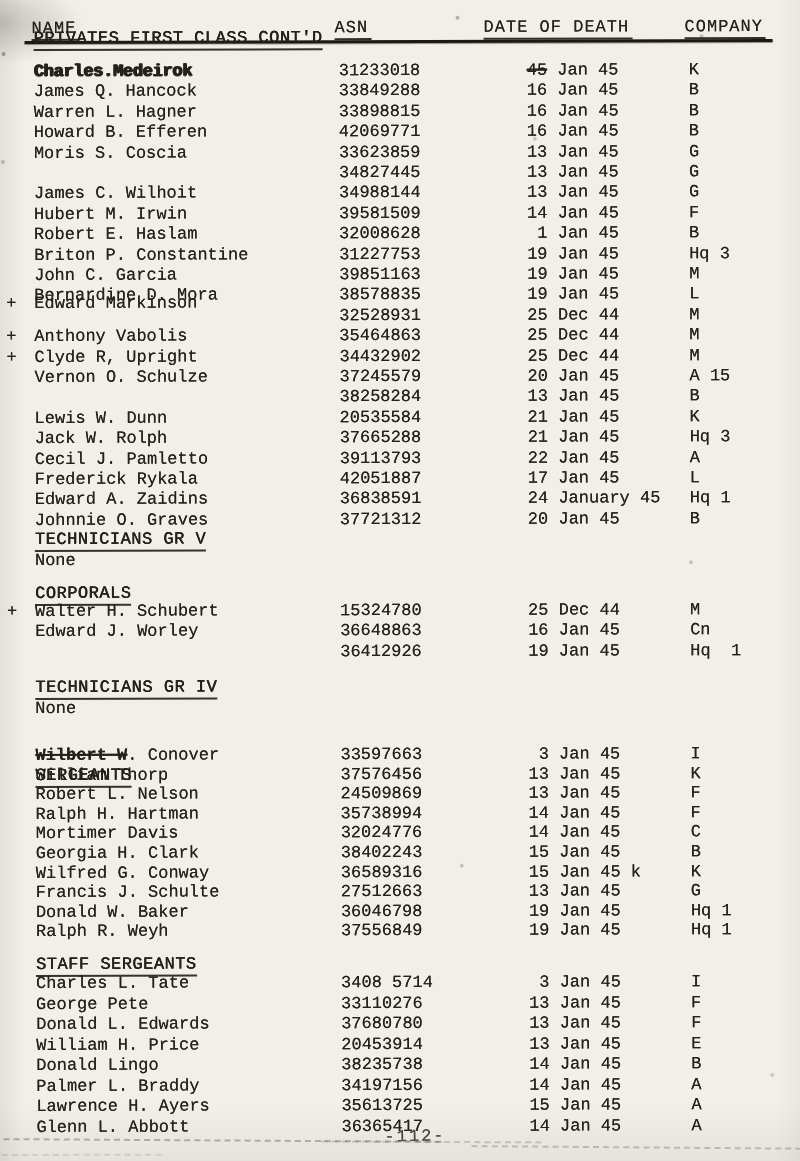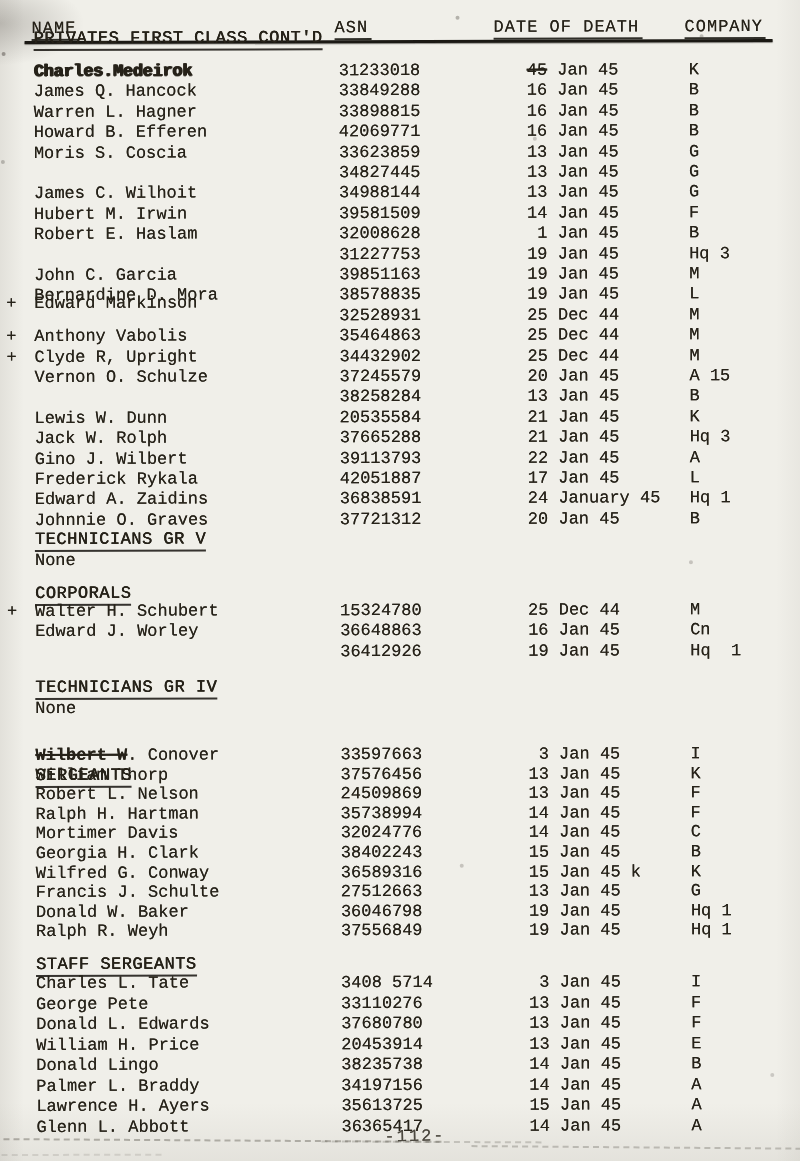--- a/index.html
+++ b/index.html
@@ -14,21 +14,21 @@
     font-family:"Liberation Mono","DejaVu Sans Mono",monospace;
     font-size:17px; color:var(--ink,#262219);
   }
   .content { position:absolute; inset:0; transform:rotate(-0.15deg); transform-origin:400px 580px; }
   .content * { text-shadow:0 0 0.6px rgba(38,34,25,0.85); }
 
   .col-head {
     position:absolute; top:18px; white-space:pre; letter-spacing:1px;
     border-bottom:2px solid rgba(27,25,20,0.9); padding:0 3px 1px 0;
   }
-  .h-name{left:33px;} .h-asn{left:336px;} .h-date{left:495px;font-family:Liberation Mono, monospace;} .h-comp{left:686px;}
+  .h-name{left:33px;} .h-asn{left:336px;} .h-date{left:485px;font-family:Liberation Mono, monospace;} .h-comp{left:686px;}
 
   .header-rule {
     position:absolute; left:26px; top:40px; width:748px; height:3px;
     background:#1b1914; box-shadow:0 1px 1px rgba(27,25,20,0.45);
   }
 
   .section-title {
     position:absolute; left:35px; white-space:pre; letter-spacing:0.5px;
     border-bottom:2px solid rgba(27,25,20,0.88); padding-bottom:1px;
     text-shadow:0.4px 0 0 currentColor, 0 0 0.6px rgba(38,34,25,0.85);
@@ -131,20 +131,21 @@
           <span class="c-date">14 Jan 45</span>
           <span class="c-comp">F</span>
         </div>
         <div class="row" style="top: 224.2px;">
           <span class="c-name">Robert E. Haslam</span>
           <span class="c-asn">32008628</span>
           <span class="c-date"> 1 Jan 45</span>
           <span class="c-comp">B</span>
         </div>
         <div class="row" style="top: 244.6px;">
+          <span class="c-name">Briton P. Constantine</span>
           <span class="c-asn">31227753</span>
           <span class="c-date">19 Jan 45</span>
           <span class="c-comp">Hq 3</span>
         </div>
         <div class="row" style="top: 265px;">
           <span class="c-name">John C. Garcia</span>
           <span class="c-asn">39851163</span>
           <span class="c-date">19 Jan 45</span>
           <span class="c-comp">M</span>
         </div>
@@ -192,21 +193,21 @@
           <span class="c-date">21 Jan 45</span>
           <span class="c-comp">K</span>
         </div>
         <div class="row" style="top: 428.2px;">
           <span class="c-name">Jack W. Rolph</span>
           <span class="c-asn">37665288</span>
           <span class="c-date">21 Jan 45</span>
           <span class="c-comp">Hq 3</span>
         </div>
         <div class="row" style="top: 448.6px;">
-          <span class="c-name">Gino J. Wilbert</span>
+          <span class="c-name">Cecil J. Pamletto</span>
           <span class="c-asn">39113793</span>
           <span class="c-date">22 Jan 45</span>
           <span class="c-comp">A</span>
         </div>
         <div class="row" style="top: 469px;">
           <span class="c-name">Frederick Rykala</span>
           <span class="c-asn">42051887</span>
           <span class="c-date">17 Jan 45</span>
           <span class="c-comp">L</span>
         </div>

